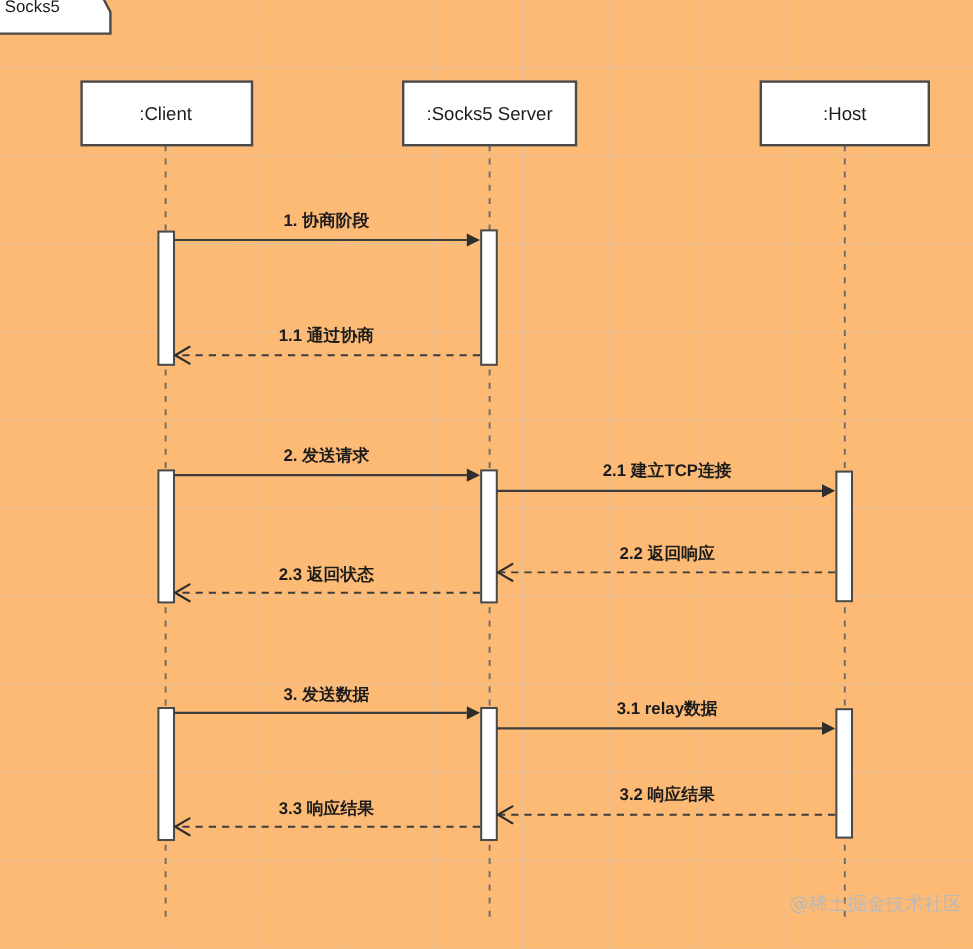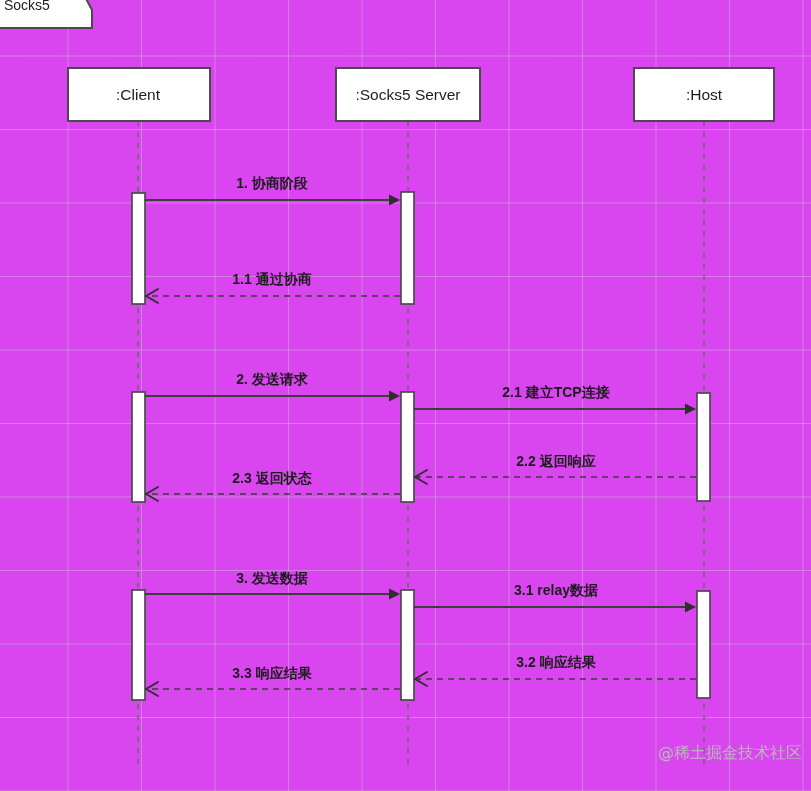--- a/index.html
+++ b/index.html
@@ -4,21 +4,21 @@
 <style>
   html, body {
     margin: 0;
     padding: 0;
     background: #ffffff;
   }
   #canvas {
     position: relative;
     width: 811px;
     height: 791px;
-    background: #d946ef;
+    background: #fdba74;
     overflow: hidden;
     font-family: "Liberation Sans", "DejaVu Sans", sans-serif;
   }
   
   #grid {
     position: absolute;
     inset: 0;
     background-image:
       linear-gradient(to right, rgba(200,200,205,0.45) 1px, transparent 1px),
       linear-gradient(to bottom, rgba(200,200,205,0.45) 1px, transparent 1px);

